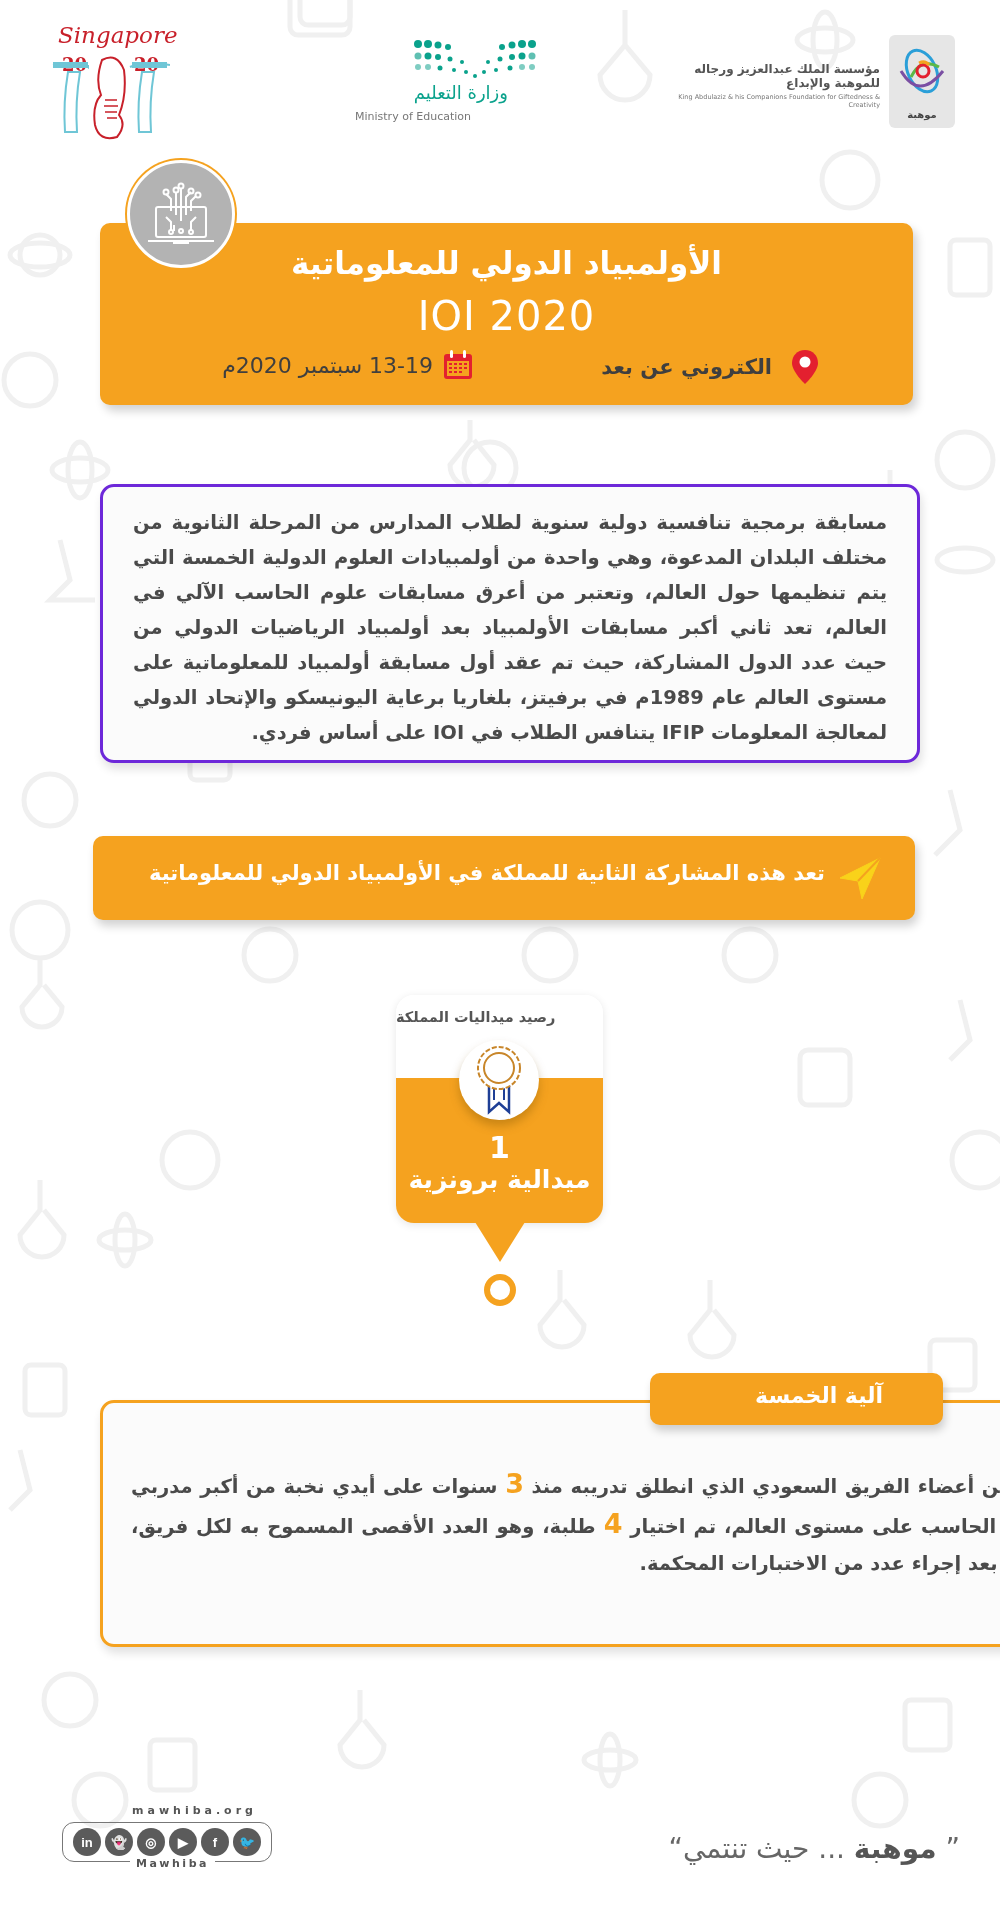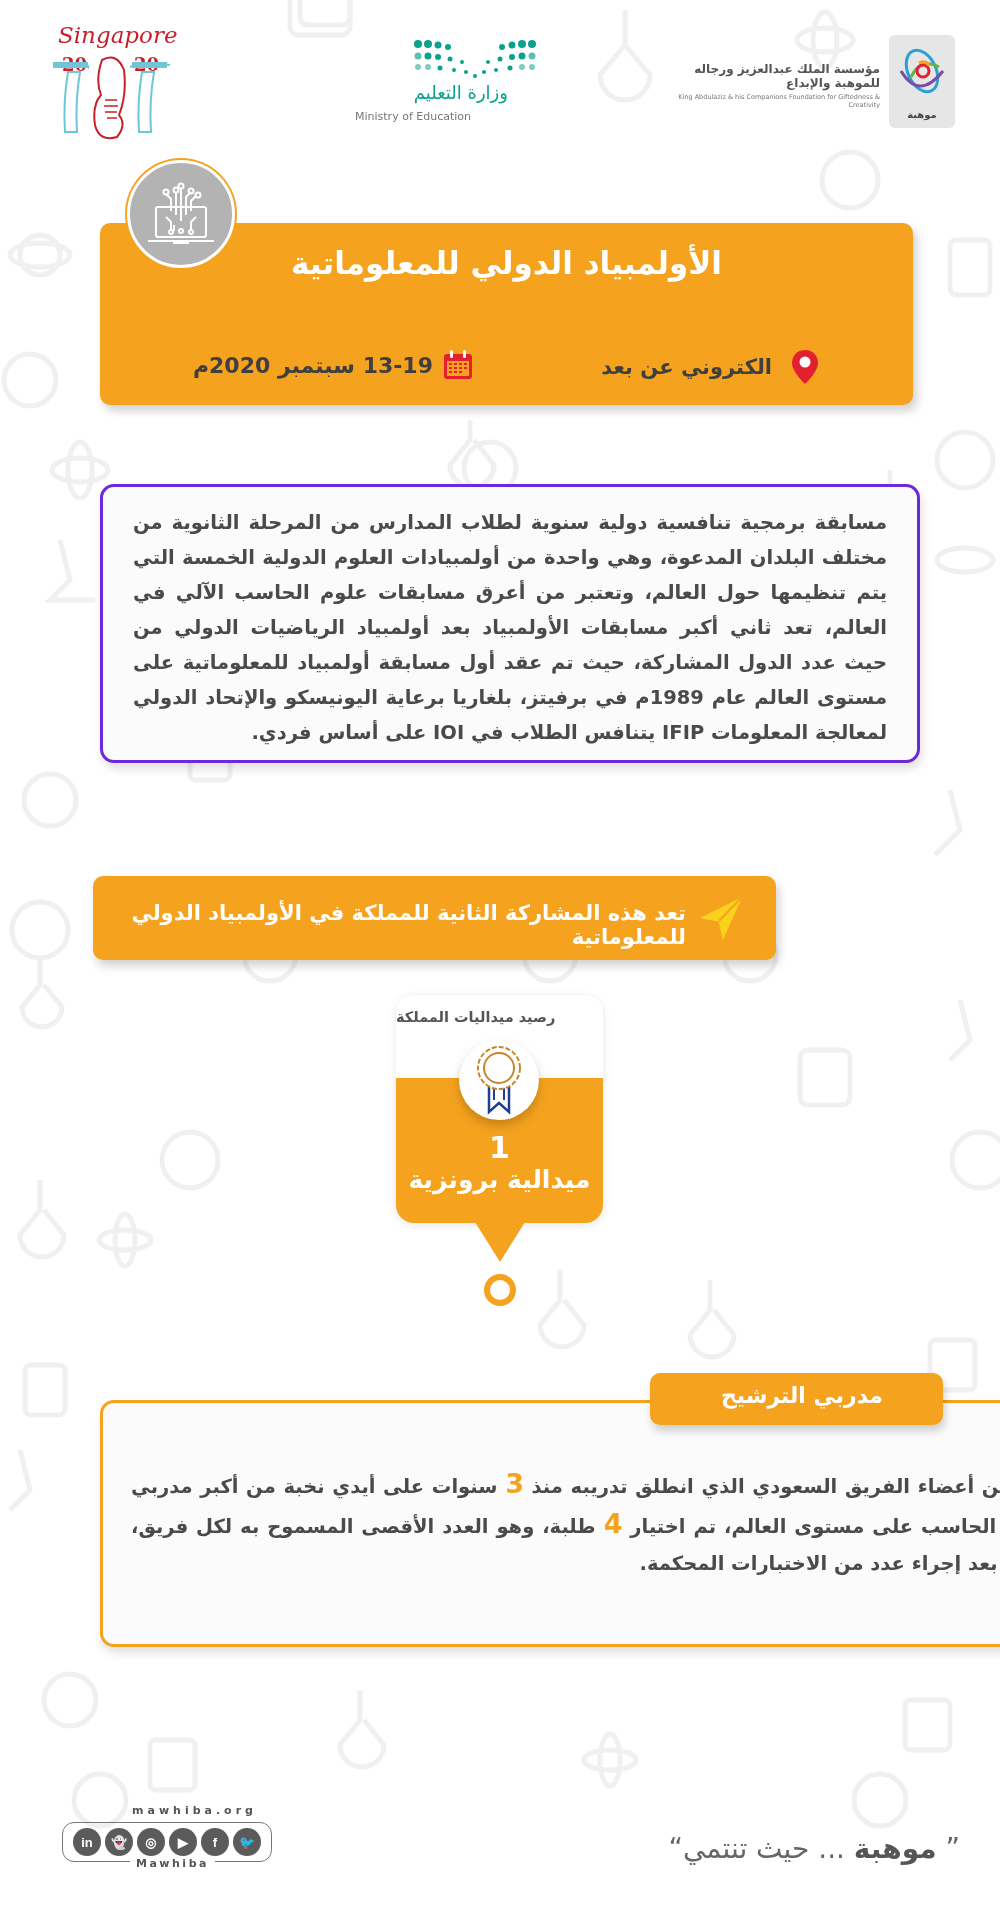--- a/index.html
+++ b/index.html
@@ -31,21 +31,21 @@
   .header-loc { position:absolute; right:95px; top:127px; display:flex; align-items:center; gap:20px; direction: rtl; }
   .header-date { position:absolute; right:440px; top:127px; display:flex; align-items:center; gap:10px; direction: rtl; }
   .meta-text { font-size: 21px; color: #3f3f3f; font-weight: bold; }
   .icon-circle { left: 127px; top: 160px; width: 108px; height: 108px; border-radius: 50%; background: #b3b3b3; border: 3px solid #fff; box-shadow: 0 0 0 2px #f5a21f; display:flex; align-items:center; justify-content:center; }
 
   
   .para-card { left: 100px; top: 484px; width: 820px; height: 279px; background: #fbfbfb; border: 3px solid #6d28d9; border-radius: 14px; box-shadow: 2px 6px 10px rgba(0,0,0,0.12); }
   .para-text { position:absolute; left: 30px; right: 30px; top: 18px; direction: rtl; text-align: justify; text-align-last: right; font-size: 19.5px; font-weight: bold; color: #4a4a4a; line-height: 35px; }
 
   
-  .banner { left: 93px; top: 836px; width: 683px; height: 84px; background: #f5a21f; border-radius: 10px; box-shadow: 3px 6px 10px rgba(0,0,0,0.18); margin-top: 40px; }
+  .banner { left: 93px; top: 836px; width: 822px; height: 84px; background: #f5a21f; border-radius: 10px; box-shadow: 3px 6px 10px rgba(0,0,0,0.18); }
   .banner-text { position:absolute; right: 90px; top: 25px; color: #fff; font-weight: bold; font-size: 21px; direction: rtl; }
   .banner-icon { position:absolute; right: 32px; top: 20px; }
 
   
   .medal-card { left: 396px; top: 995px; width: 207px; height: 228px; border-radius: 18px; overflow: hidden; box-shadow: 0 2px 8px rgba(0,0,0,0.1); }
   .medal-top { position:absolute; left:0; right:0; top:0; height:83px; background:#fff; }
   .medal-bottom { position:absolute; left:0; right:0; top:83px; bottom:0; background:#f5a21f; }
   .medal-label { position:absolute; left:0; right:0; top:14px; text-align:left; font-size:14.5px; font-weight:bold; color:#555; direction: rtl; }
   .medal-badge { position:absolute; left: 63px; top: 45px; width: 80px; height: 80px; border-radius: 50%; background:#fff; box-shadow: 0 6px 10px rgba(120,80,0,0.35); }
   .medal-count { position:absolute; left:0; right:0; top:135px; text-align:center; font-size:30px; font-weight:bold; color:#fff; }
@@ -191,20 +191,21 @@
       <path d="M22 36 q10 -20 28 -10" stroke="#5bb847"></path>
       <circle cx="34" cy="30" r="6" stroke="#e3202f"></circle>
       <path d="M30 22 q6 -3 10 2" stroke="#f5a21f"></path>
     </g>
   </svg>
   <span class="mw-label">موهبة</span>
 </div>
 
 <div class="abs header-card">
   <div class="header-title">الأولمبياد الدولي للمعلوماتية</div>
+  <div class="header-sub">IOI 2020</div>
   <div class="header-loc">
     <svg width="26" height="34" viewBox="0 0 26 34">
       <path d="M13 0 C5 0 0 6 0 13 C0 22 13 34 13 34 C13 34 26 22 26 13 C26 6 21 0 13 0 Z" fill="#e3202f"></path>
       <circle cx="13" cy="12" r="5.5" fill="#fff"></circle>
     </svg>
     <span class="meta-text">الكتروني عن بعد</span>
   </div>
   <div class="header-date">
     <svg width="30" height="30" viewBox="0 0 30 30">
       <rect x="1" y="4" width="28" height="25" rx="3" fill="#e3202f"></rect>
@@ -218,21 +219,21 @@
           <rect x="11" y="17" width="3" height="2"></rect>
           <rect x="16" y="17" width="3" height="2"></rect>
           <rect x="21" y="17" width="3" height="2"></rect>
         <rect x="6" y="21" width="3" height="2"></rect>
           <rect x="11" y="21" width="3" height="2"></rect>
           <rect x="16" y="21" width="3" height="2"></rect>
       </g>
       <rect x="7" y="0" width="3" height="8" rx="1.5" fill="#fff"></rect>
       <rect x="20" y="0" width="3" height="8" rx="1.5" fill="#fff"></rect>
     </svg>
-    <span class="meta-text" style="font-weight:bold;font-size:22px;margin-left:16px;">13-19 سبتمبر 2020م</span>
+    <span class="meta-text" style="font-weight:normal;font-size:22px;margin-left:16px;">13-19 سبتمبر 2020م</span>
   </div>
 </div>
 
 <div class="abs icon-circle">
   <svg width="70" height="66" viewBox="0 0 70 66">
     <g fill="none" stroke="#fff" stroke-width="2">
       <rect x="10" y="26" width="50" height="30" rx="2"></rect>
       <path d="M2 60 h66 M28 60 v2 h14 v-2"></path>
       <path d="M25 30 v-12 l-5 -5 M30 34 v-22 M35 40 v-32 M40 34 v-18 l5 -5 M45 30 v-10 l5 -5"></path>
       <circle cx="20" cy="11" r="2.5"></circle>
@@ -275,21 +276,21 @@
   <div class="medal-count">1</div>
   <div class="medal-type">ميدالية برونزية</div>
 </div>
 <div class="abs medal-pointer"></div>
 <div class="abs medal-ring"></div>
 
 <div class="abs nom-card">
   <p class="nom-text"><span>من بين أعضاء الفريق السعودي الذي انطلق تدريبه منذ </span><span class="hl">3</span><span> سنوات على أيدي نخبة من أكبر مدربي علوم الحاسب على مستوى العالم، تم اختيار </span><span class="hl">4</span><span> طلبة، وهو العدد الأقصى المسموح به لكل فريق، وذلك بعد إجراء عدد من الاختبارات المحكمة.</span></p>
 </div>
 <div class="abs nom-tab">
-  <div class="nom-tab-text">مدربي الترشيح</div>
+  <div class="nom-tab-text">آلية الخمسة</div>
 </div>
 
 <div class="abs footer-url">mawhiba.org</div>
 <div class="abs footer-social">
   <span class="soc">in</span>
   <span class="soc">👻</span>
   <span class="soc">◎</span>
   <span class="soc">▶</span>
   <span class="soc">f</span>
   <span class="soc">🐦</span>

